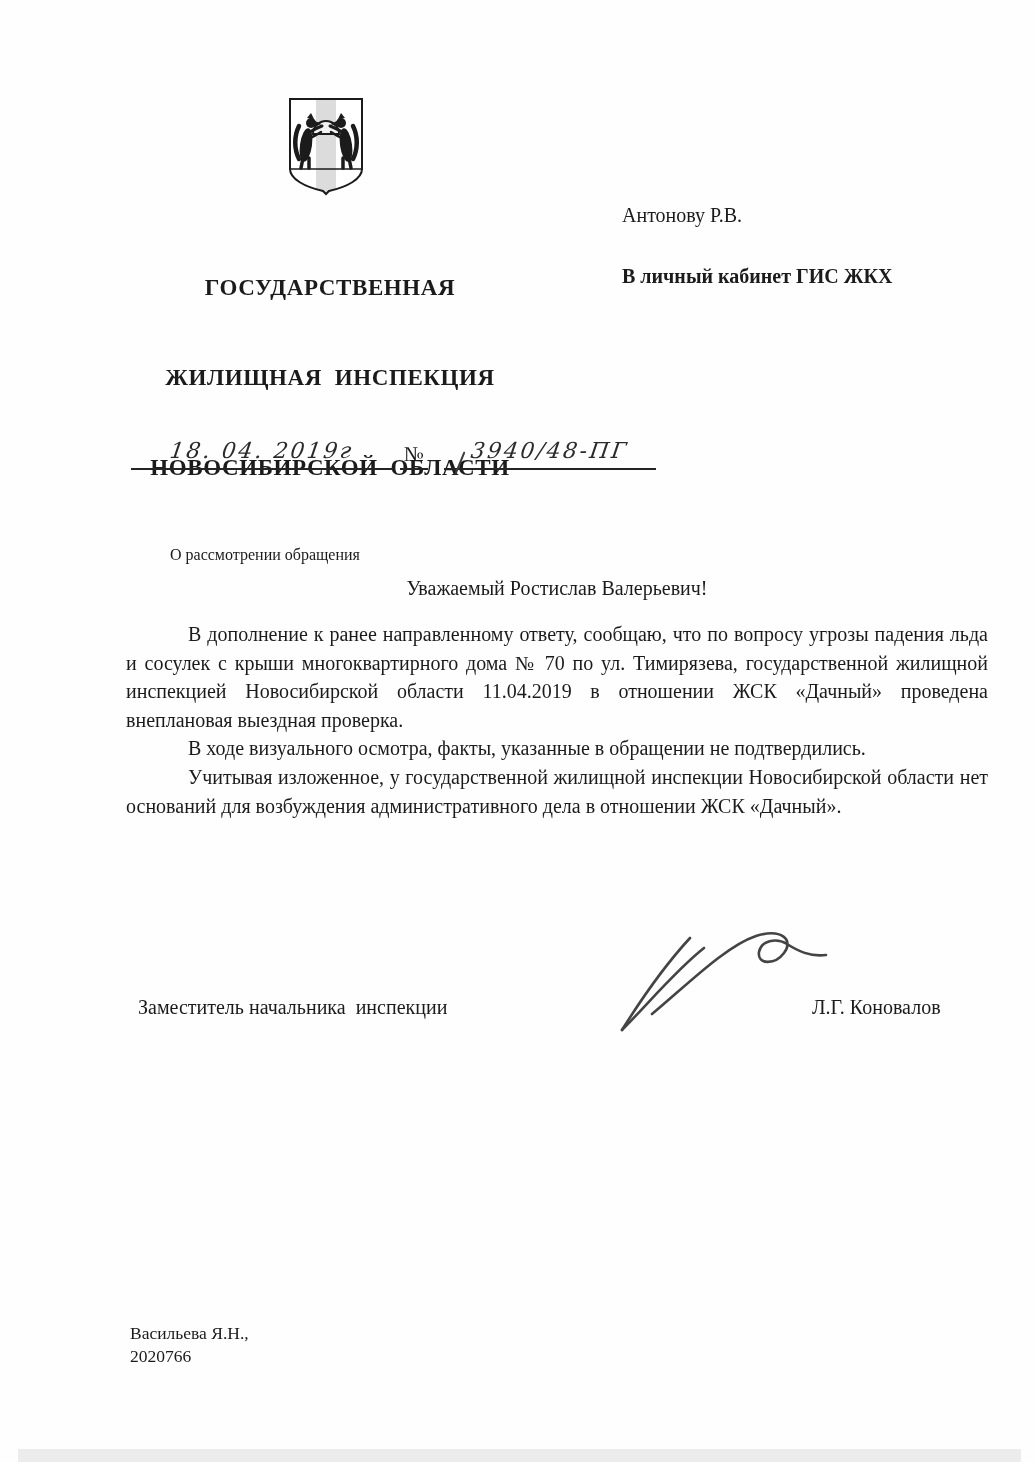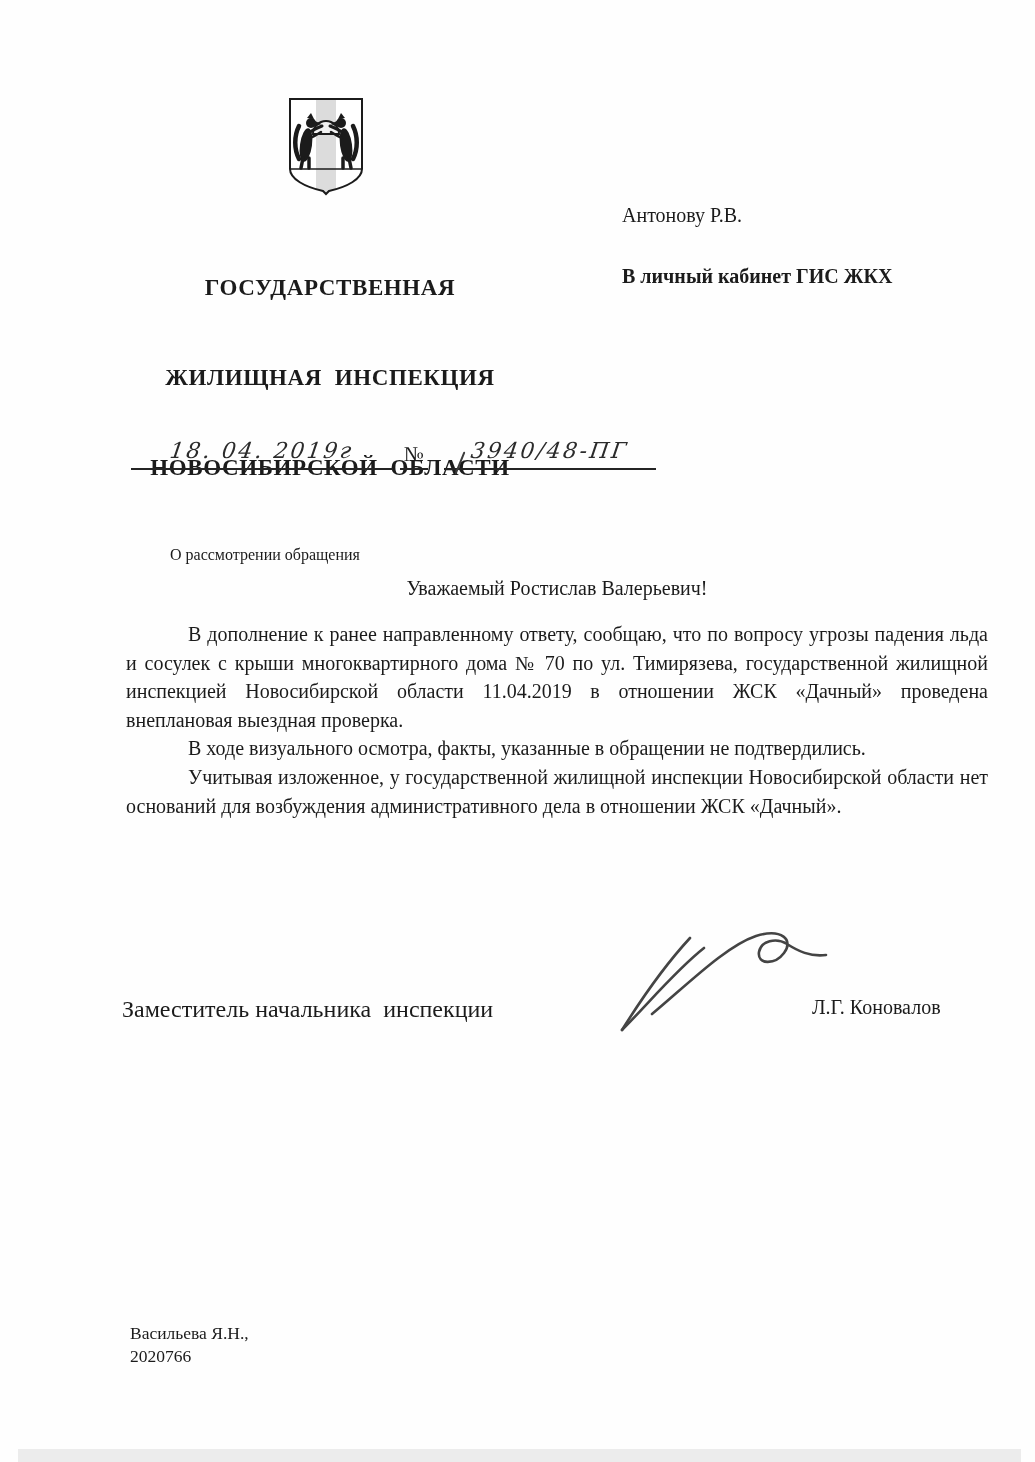--- a/index.html
+++ b/index.html
@@ -57,21 +57,21 @@
   .subject { left: 126px; top: 546px; font-size: 16px; margin-left: 44px; }
   .salutation { left: 126px; top: 577px; width: 862px; text-align: center; font-size: 20px; }
 
   .body-text {
     left: 126px; top: 620px; width: 862px;
     font-size: 20px; line-height: 28.6px;
     text-align: justify;
   }
   .body-text p { margin: 0; text-indent: 62px; }
 
-  .sig-title { left: 122px; top: 996px; font-size: 24px; white-space: pre-wrap; }
+  .sig-title { left: 138px; top: 996px; font-size: 20px; white-space: pre-wrap; }
   .sig-name  { left: 812px; top: 996px; font-size: 20px; }
   .sig-mark  { left: 598px; top: 926px; width: 250px; height: 112px; }
 
   .footer { left: 130px; top: 1322px; font-size: 17.5px; line-height: 23px; }
 
   .scan-band {
     left: 18px; right: 14px; bottom: 0; height: 13px;
     background: #ececec;
   }
 </style>

